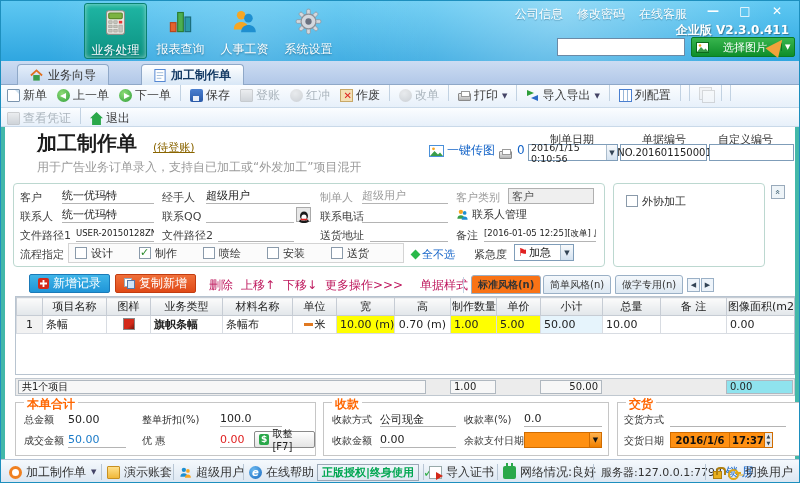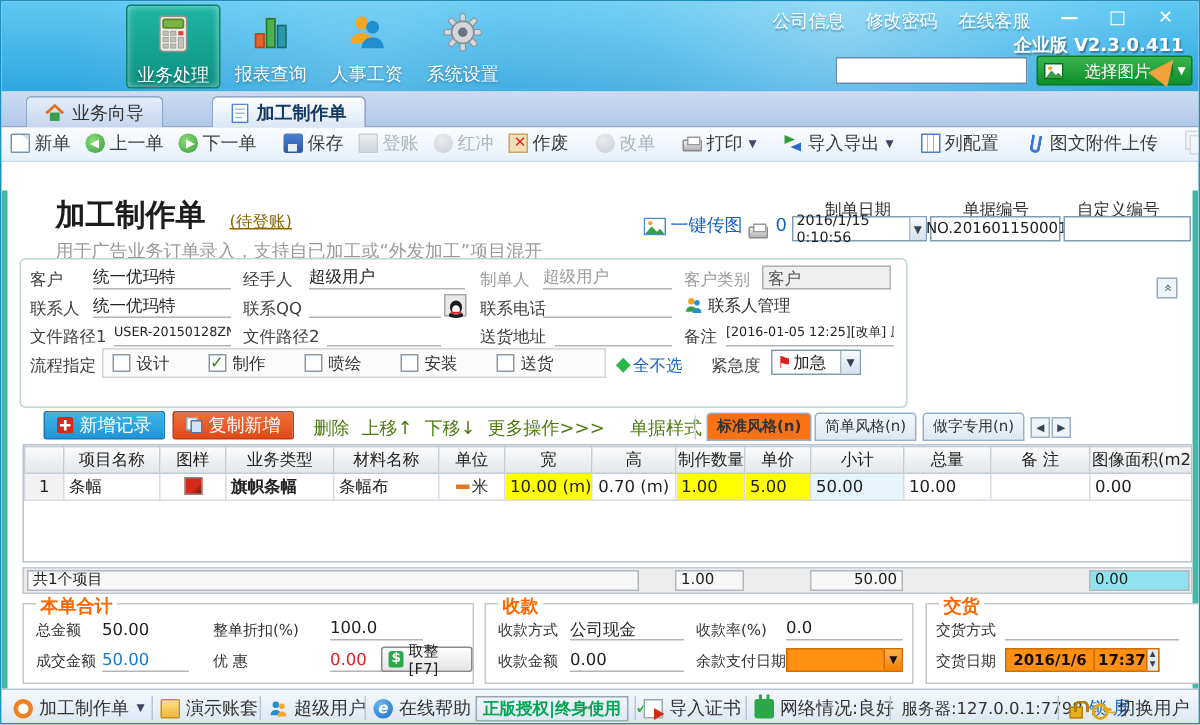--- a/index.html
+++ b/index.html
@@ -83,21 +83,21 @@
 .flowbox{position:absolute;border:1px solid #d4d4d4;background:#fbfbfb;display:flex;align-items:center;padding-left:6px}
 .flowitem{width:64px;font-size:11px;color:#333}
 .dia{display:inline-block;width:7px;height:7px;background:#2ab84a;transform:rotate(45deg);margin-right:3px}
 .collapse-btn{position:absolute;left:770px;top:184px;width:14px;height:14px;border:1px solid #9ab;background:#eef4f8;font-size:9px;line-height:12px;text-align:center;color:#467;cursor:pointer}
 .collapse-btn span{display:inline-block;transform:rotate(90deg)}
 
 
 .gbtn{position:absolute;top:273px;height:19px;border-radius:2px;color:#fff;font-size:12px;display:flex;align-items:center;padding:0 8px;cursor:pointer;gap:4px;white-space:nowrap}
 .gbtn-add{left:28px;background:linear-gradient(#3fb5e8,#1f95d8);border:1px solid #1a7ab8}
 .gbtn-copy{left:114px;background:linear-gradient(#f0703a,#e04a18);border:1px solid #c23c10}
-.glink{position:absolute;top:276px;font-size:12px;color:#4d7c0f;cursor:pointer;white-space:nowrap}
+.glink{position:absolute;top:276px;font-size:12px;color:#be185d;cursor:pointer;white-space:nowrap}
 .stab{position:absolute;top:274px;height:19px;line-height:17px;font-size:10px;padding:0 6px;border:1px solid #9ab0c6;background:linear-gradient(#f4f8fc,#dde8f2);border-radius:3px 3px 0 0;color:#333;cursor:pointer;white-space:nowrap}
 .stab.active{background:#f97316;font-weight:bold}
 .snav{position:absolute;top:277px;width:13px;height:14px;border:1px solid #9ab0c6;background:#eef4fa;font-size:7px;text-align:center;line-height:12px;color:#345;cursor:pointer}
 
 
 .grid{position:absolute;left:14px;top:295px;width:780px;height:79px;border:1px solid #b8c4d0;background:#fff;overflow:hidden}
 .grid table{border-collapse:collapse;table-layout:fixed;width:778px;font-size:11px}
 .grid th{height:18px;background:linear-gradient(#fbfbfb,#e2e6ea);border:1px solid #c6ccd4;font-weight:normal;color:#222;overflow:hidden;white-space:nowrap;padding:0 1px}
 .grid td{height:18px;border:1px solid #d8dce2;padding:0 3px;white-space:nowrap;overflow:hidden;color:#222}
 .c{text-align:center}
@@ -295,35 +295,42 @@
         <span class="i i-impexp"></span>
         <span>导入导出</span>
         <span class="mini-arr">▼</span>
       </span>
     <span class="tsep"></span>
     <span class="tbtn">
         <span class="i i-cols"></span>
         <span>列配置</span>
       </span>
     <span class="tsep"></span>
-    <span class="tbtn">
-        <span class="i i-clip"></span>
-        <span>图文附件上传</span>
-      </span>
     <span class="tsep"></span>
     <span class="tbtn dis">
         <span class="i i-copy"></span>
       </span>
     <span class="tsep"></span>
 
     <span class="tsep"></span>
 
   </div>
 
   
+  <div class="tb" style="top:107px;height:19px">
+    <span class="tbtn dis">
+        <span class="i i-book"></span>
+        <span>查看凭证</span>
+      </span>
+    <span class="tsep"></span>
+    <span class="tbtn">
+        <span class="i i-home"></span>
+        <span>退出</span>
+      </span>
+  </div>
 
   
   <div class="content"></div>
 
   
   <span class="doc-title">加工制作单</span>
   <span class="doc-status">(待登账)</span>
   <span class="doc-sub">用于广告业务订单录入，支持自已加工或“外发加工”项目混开</span>
 
   <span class="abs blink" style="left:428px;top:141px;font-size:12px;display:flex;align-items:center;gap:3px">
@@ -343,21 +350,21 @@
     <span class="arr">▼</span>
   </div>
   <span class="fhead-label" style="left:641px">单据编号</span>
   <div class="combo" style="left:619px;top:143px;width:87px;justify-content:center">
     <span style="font-size:10px">NO.201601150001</span>
   </div>
   <span class="fhead-label" style="left:717px">自定义编号</span>
   <input class="combo" style="left: 708px; top: 143px; width: 85px; font-size: 10px;" value="">
 
   
-  <div class="panel" style="left:12px;top:171px;width:592px;height:100px">
+  <div class="panel" style="left:12px;top:182px;width:592px;height:84px">
 
     <span class="flabel" style="left:6px;top:6px">客户</span>
     <span class="fval" style="left:48px;top:4px;width:92px">统一优玛特</span>
     <span class="flabel" style="left:148px;top:6px">经手人</span>
     <span class="fval" style="left:192px;top:4px;width:104px">超级用户</span>
     <span class="flabel gray" style="left:306px;top:6px">制单人</span>
     <span class="fval gray" style="left:348px;top:4px;width:86px">超级用户</span>
     <span class="flabel gray" style="left:442px;top:6px">客户类别</span>
     <span class="fbox" style="left:494px;top:4px;width:86px">客户</span>
 
@@ -405,20 +412,23 @@
     <span class="abs" style="left:398px;top:63px;font-size:11px;color:#1464c8;cursor:pointer"><span class="dia"></span><span>全不选</span></span>
     <span class="flabel" style="left:460px;top:63px">紧急度</span>
     <div class="combo" style="left:500px;top:60px;width:60px;font-size:11px">
       <span style="color:#e02020;font-size:11px;margin:0 1px">⚑</span>
       <span>加急</span>
       <span class="arr">▼</span>
     </div>
   </div>
 
   
+  <div class="panel" style="left:612px;top:182px;width:152px;height:84px">
+    <span class="abs" style="left:12px;top:10px;font-size:11px;color:#333"><span class="cb"></span><span>外协加工</span></span>
+  </div>
   <div class="collapse-btn"><span>«</span></div>
 
   
   <div class="gbtn gbtn-add">
     <svg width="11" height="11" viewBox="0 0 11 11">
         <rect width="11" height="11" rx="2" fill="#d42a1a"></rect>
         <path d="M5.5 2v7M2 5.5h7" stroke="#fff" stroke-width="1.8"></path>
       </svg>
     <span>新增记录</span>
   </div>

